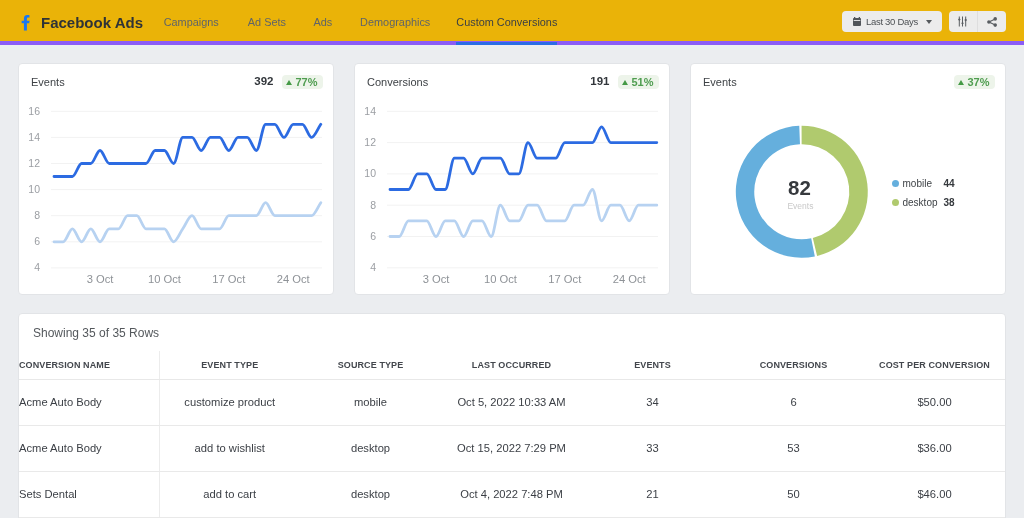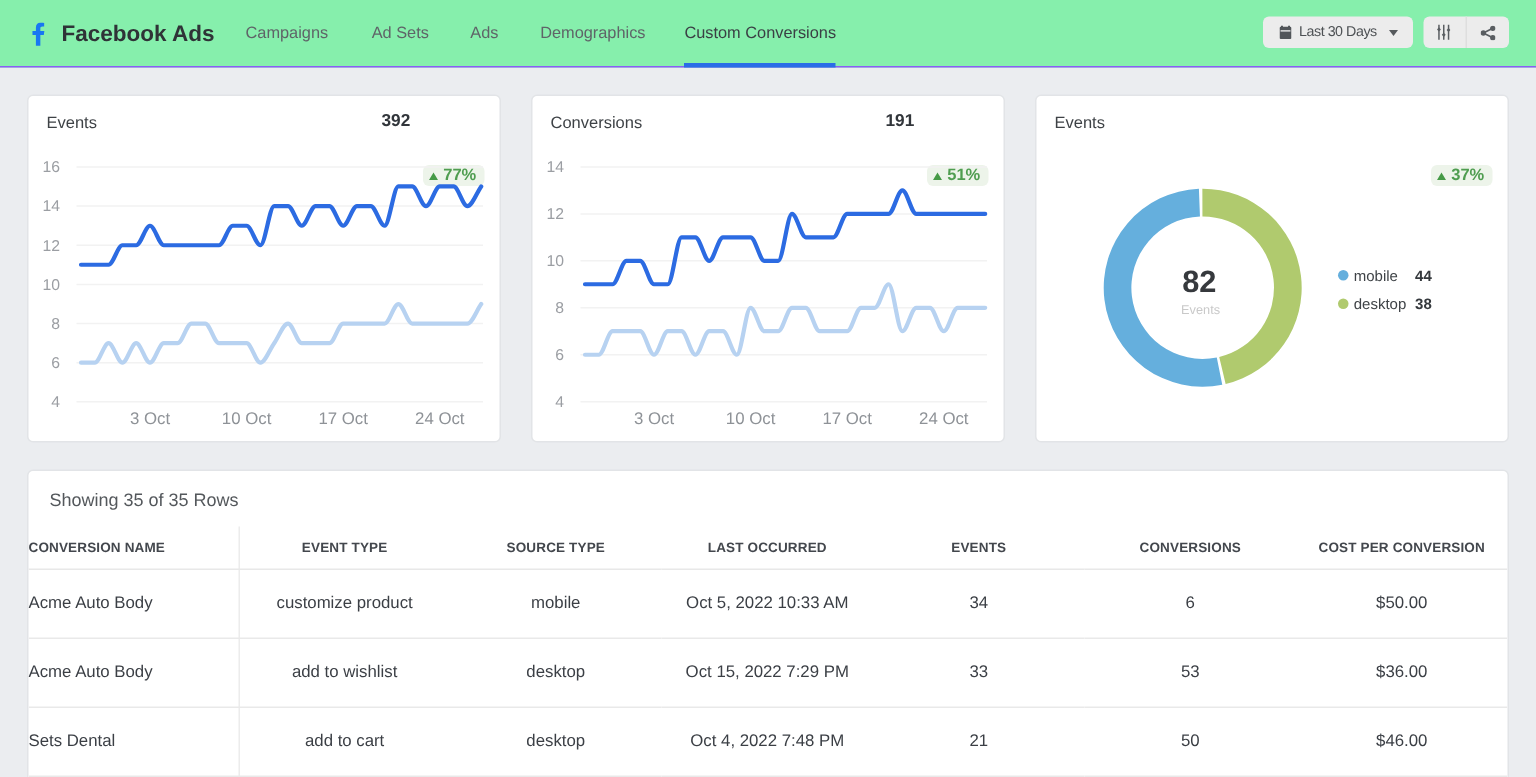--- a/index.html
+++ b/index.html
@@ -1,37 +1,37 @@
 <!DOCTYPE html>
 <html><head>
 <meta charset="utf-8">
 <style>
 * { margin:0; padding:0; box-sizing:border-box; }
 html,body { width:1024px; height:518px; overflow:hidden; background:#ebedf0; font-family:"Liberation Sans", sans-serif; }
-header { position:relative; height:45px; background:#86efac; border-bottom:1px solid #8b5cf6; }
+header { position:relative; height:45px; background:#eab308; border-bottom:4px solid #8b5cf6; }
 .logo { position:absolute; left:20.5px; top:15px; }
 .brand { position:absolute; left:41px; top:1px; line-height:44px; font-size:15px; font-weight:bold; color:#2f3337; }
 nav a { position:absolute; top:0; height:45px; line-height:44px; font-size:10.9px; color:#5f6468; text-decoration:none; }
 nav a.active { color:#3a3f44; }
 nav a.active::after { content:""; position:absolute; left:0; right:0; bottom:0; height:3px; background:#2b6ce6; }
 .btn { position:absolute; background:#ececec; border-radius:4px; height:21px; top:11px; display:flex; align-items:center; font-size:10px; color:#4d5154; white-space:nowrap; }
 .btn-date { left:842px; width:100px; }
 .btn-date .cal { margin-left:11px; }
 .btn-date .lbl { margin-left:5px; font-size:9.5px; letter-spacing:-0.3px; }
 .btn-date .caret { position:absolute; right:10px; top:9px; width:0; height:0; border-left:3.5px solid transparent; border-right:3.5px solid transparent; border-top:4.5px solid #55595c; }
 .btngroup { position:absolute; left:949px; top:11px; width:57px; height:21px; background:#ececec; border-radius:4px; display:flex; }
 .btngroup .half { width:28.5px; height:21px; display:flex; align-items:center; justify-content:center; }
 .btngroup .half:first-child { border-right:1px solid #dedede; }
 main { padding:18px; }
 .cards { display:flex; gap:20px; }
 .card { position:relative; width:316px; height:232px; background:#fff; border:1px solid #e2e4e7; border-radius:4px; }
 .card svg.chart { position:absolute; left:-1px; top:-1px; }
 .ctitle { position:absolute; left:12px; top:12px; font-size:11px; color:#3e4246; }
 .cval { position:absolute; right:59.5px; top:11px; width:80px; text-align:right; font-size:11.5px; font-weight:bold; color:#32363b; }
-.badge { position:absolute; right:10.5px; top:11px; width:41px; height:14px; background:#edf4ea; border-radius:4px; display:flex; align-items:center; justify-content:center; font-size:11px; font-weight:bold; color:#4f9d50;margin-top:35px; }
+.badge { position:absolute; right:10.5px; top:11px; width:41px; height:14px; background:#edf4ea; border-radius:4px; display:flex; align-items:center; justify-content:center; font-size:11px; font-weight:bold; color:#4f9d50; }
 .tri { width:0; height:0; border-left:3.5px solid transparent; border-right:3.5px solid transparent; border-bottom:5px solid #459a46; margin-right:3px; }
 .tablecard { margin-top:18px; background:#fff; border:1px solid #e2e4e7; border-radius:4px; height:240px; overflow:hidden; }
 .showing { height:37px; display:flex; align-items:center; padding-left:14px; font-size:12px; color:#54585c; }
 table { width:100%; border-collapse:collapse; table-layout:fixed; }
 th { height:28px; font-size:9px; color:#43474d; letter-spacing:.1px; border-bottom:1px solid #e8e8e8; text-align:center; font-weight:bold; }
 td { height:46px; font-size:11.2px; color:#3b3f45; border-bottom:1px solid #e9e9e9; text-align:center; }
 th.c1, td.c1 { text-align:left; padding-left:0; border-right:1px solid #ececec; }
 </style>
 </head>
 <body>

